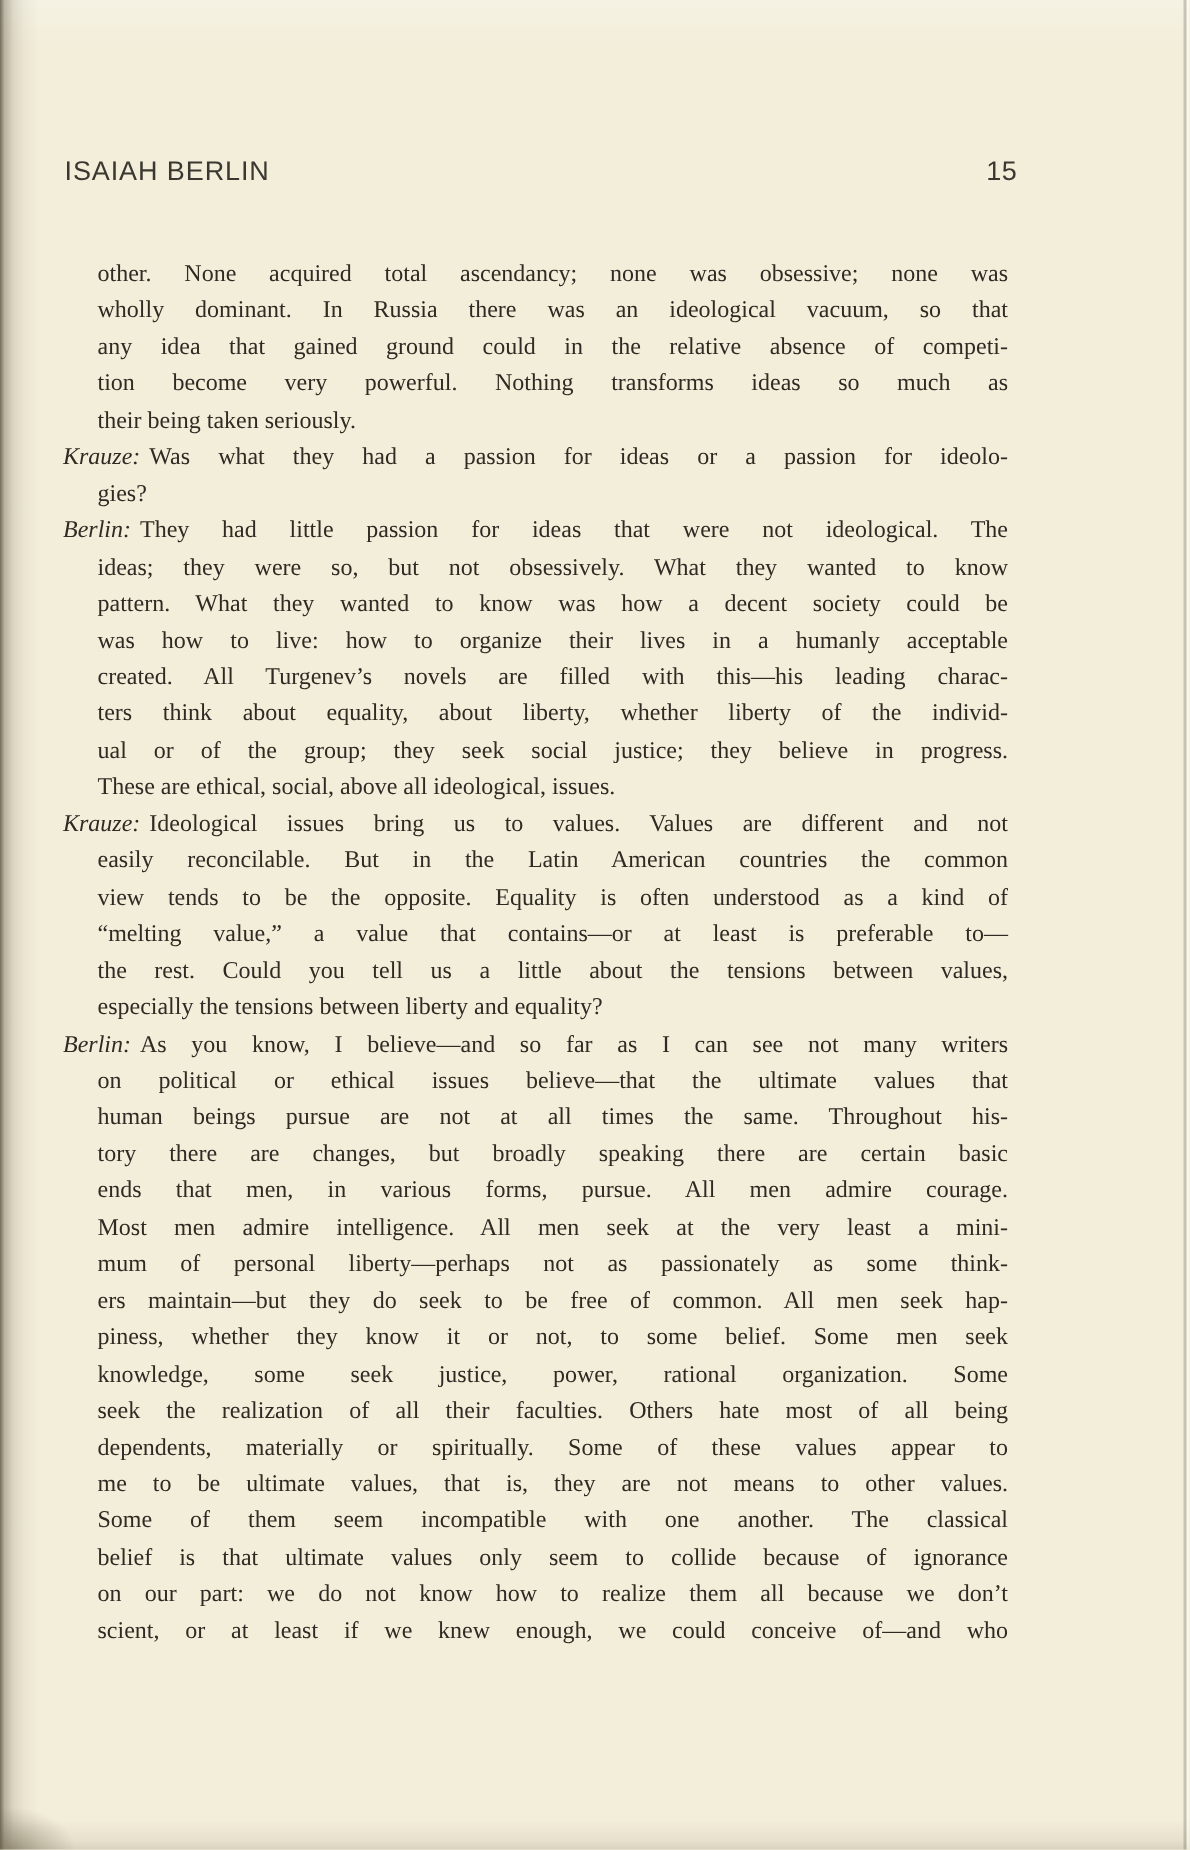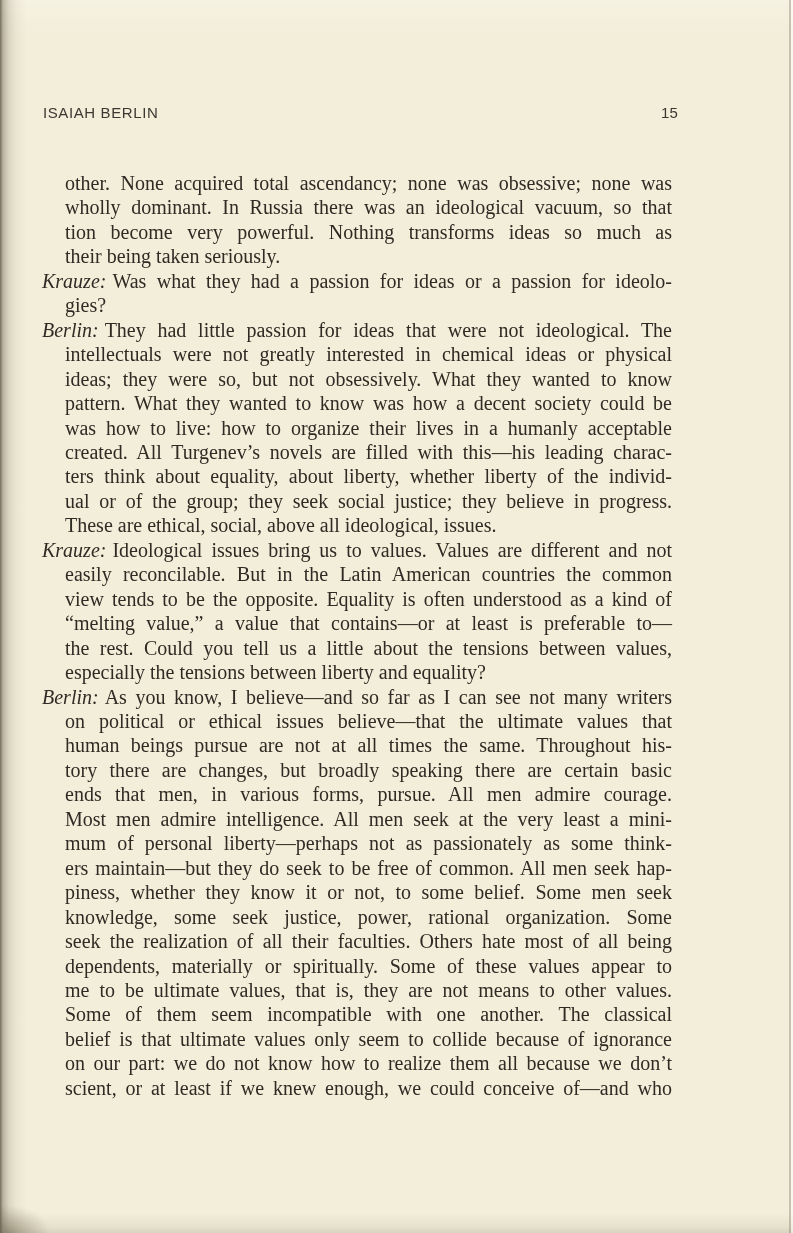--- a/index.html
+++ b/index.html
@@ -22,55 +22,55 @@
     background:rgba(128,122,106,0.38);
   }
   .edge-right-light{
     position:absolute;top:0;right:0;width:2px;height:100%;
     background:rgba(255,255,255,0.5);
   }
   .header{
     position:absolute;top:104px;left:43px;right:115px;
     display:flex;justify-content:space-between;align-items:baseline;
     font-family:"Liberation Sans","DejaVu Sans",sans-serif;
-    font-size:15px;letter-spacing:0.6px;color:#3a3831;
+    font-size:18px;letter-spacing:0.6px;color:#3a3831;
   }
   .header .pageno{letter-spacing:0.2px;margin-left:21px;}
   .text{
     position:absolute;top:171px;left:42px;width:630px;
-    font-size:20px;line-height:24.45px;color:#2f2b24;
+    font-size:16px;line-height:24.45px;color:#2f2b24;
   }
   .para{padding-left:23px;}
   .line{text-align:left;white-space:normal;}
   .line.j{text-align:justify;text-align-last:justify;}
   .line.hang{text-indent:-23px;}
   .speaker{font-style:italic;padding-right:6px;}
 </style>
 </head>
 <body>
 
 <div class="page">
   <div class="header">
     <span>ISAIAH BERLIN</span>
     <span class="pageno">15</span>
   </div>
   <div class="text">
       <div class="para">
         <div class="line j">other. None acquired total ascendancy; none was obsessive; none was</div>
         <div class="line j">wholly dominant. In Russia there was an ideological vacuum, so that</div>
+        <div class="line j">any idea that gained ground could in the relative absence of competi-</div>
         <div class="line j">tion become very powerful. Nothing transforms ideas so much as</div>
         <div class="line">their being taken seriously.</div>
       </div>
       <div class="para">
         <div class="line j hang"><span class="speaker">Krauze:</span>Was what they had a passion for ideas or a passion for ideolo-</div>
         <div class="line">gies?</div>
       </div>
       <div class="para">
         <div class="line j hang"><span class="speaker">Berlin:</span>They had little passion for ideas that were not ideological. The</div>
-        <div class="line j">intellectuals were not greatly interested in chemical ideas or physical</div>
         <div class="line j">ideas; they were so, but not obsessively. What they wanted to know</div>
         <div class="line j">pattern. What they wanted to know was how a decent society could be</div>
         <div class="line j">was how to live: how to organize their lives in a humanly acceptable</div>
         <div class="line j">created. All Turgenev’s novels are filled with this—his leading charac-</div>
         <div class="line j">ters think about equality, about liberty, whether liberty of the individ-</div>
         <div class="line j">ual or of the group; they seek social justice; they believe in progress.</div>
         <div class="line">These are ethical, social, above all ideological, issues.</div>
       </div>
       <div class="para">
         <div class="line j hang"><span class="speaker">Krauze:</span>Ideological issues bring us to values. Values are different and not</div>

